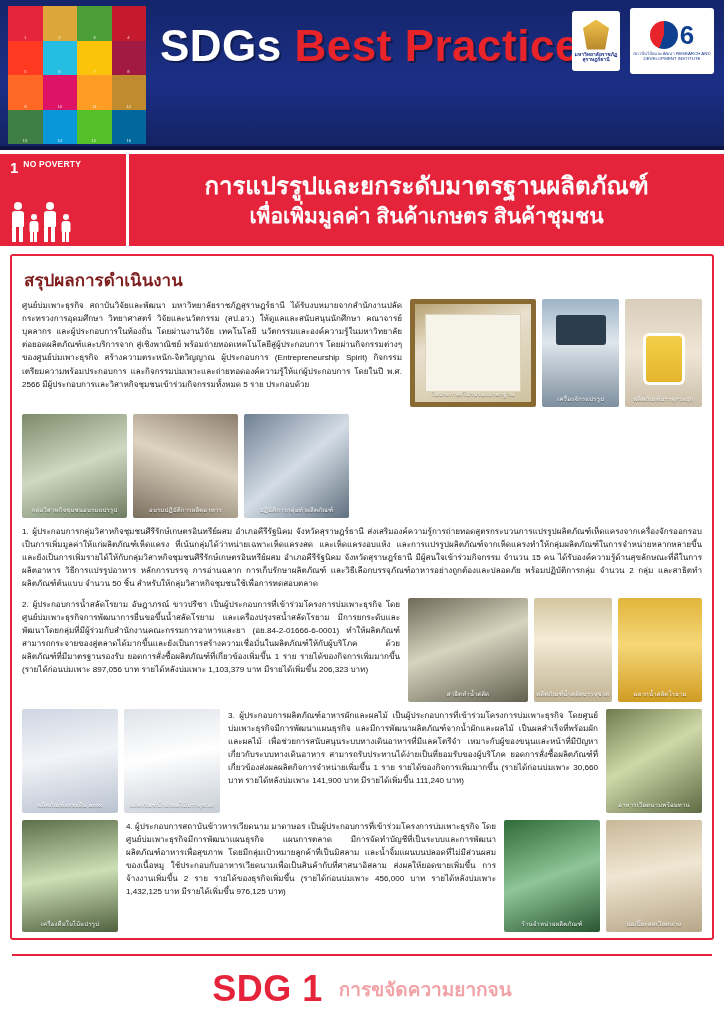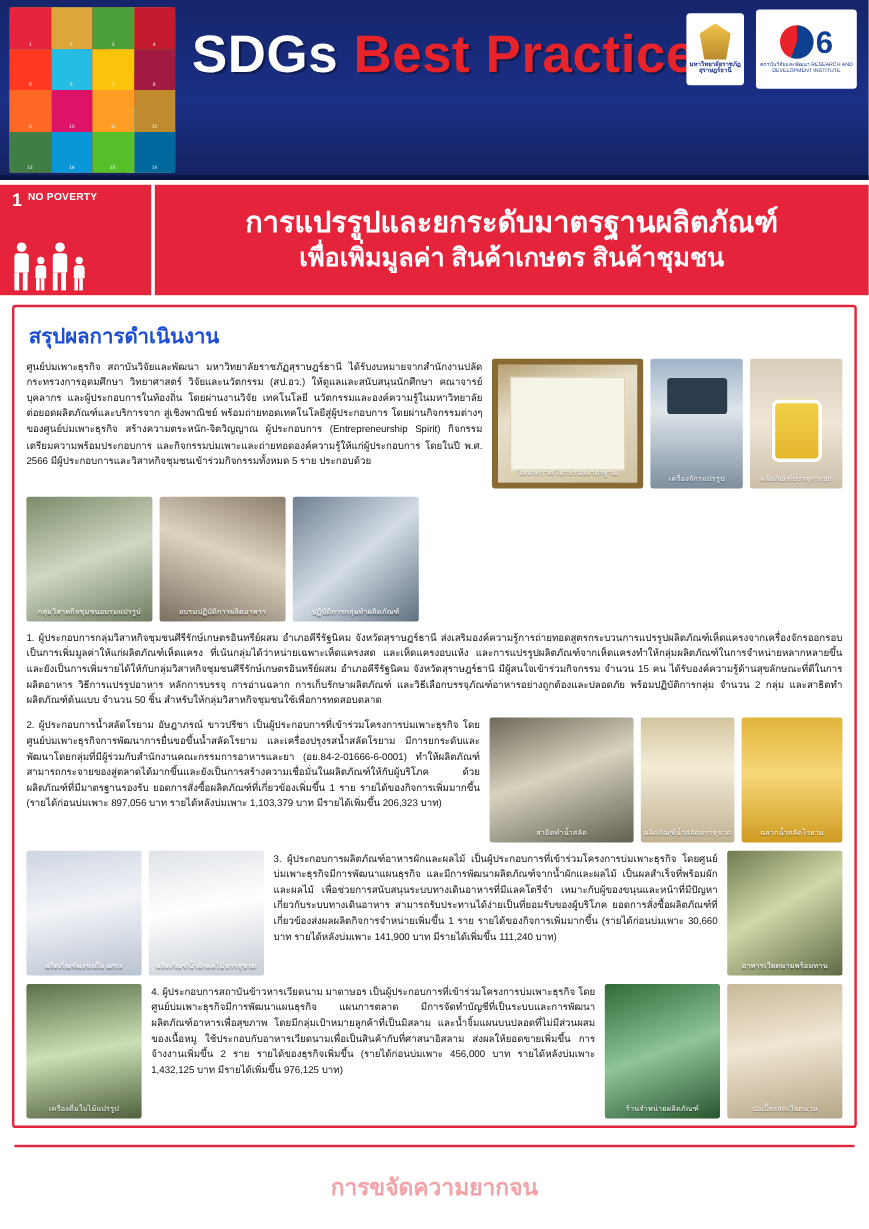--- a/index.html
+++ b/index.html
@@ -179,21 +179,21 @@
   .body-wrap{
     position:relative;
     margin:8px 10px 0 10px;
     border:2px solid #e5243b;
     border-radius:3px;
     padding:8px 10px 10px 10px;
     height:686px;
     overflow:hidden;
   }
   .section-title{
-    color:#1d4ed8;
+    color:#7f1d1d;
     font-size:17px;
     font-weight:bold;
     margin:2px 0 6px 2px;
   }
 
   .intro-row{
     display:flex; gap:8px;
   }
   .intro-text{
     flex:1;
@@ -502,16 +502,17 @@
         <div class="ph p-man">
           
         </div>
       </div>
       <div class="txt">5. ผู้ประกอบการผลิตภัณฑ์แปรรูปใบไม้ เป็นผู้ประกอบการที่เข้าร่วมโครงการบ่มเพาะธุรกิจ โดยศูนย์บ่มเพาะธุรกิจมีการพัฒนาแผนธุรกิจ การเตรียมความพร้อมสู่การขอมาตรฐานสถานที่ผลิต การพัฒนาผลิตภัณฑ์ และเครื่องมือเครื่องจักรที่ใช้ในการพัฒนาผลิตภัณฑ์ รวมทั้งแผนการตลาด การวิเคราะห์คุณค่าทางโภชนาการของผลิตภัณฑ์ จนเกิดการขายหน้าร้านที่เปิดเพียงต่อยอดในสินค้านั้น มีการออกบูทประชาสัมพันธ์ มีการจัดกิจกรรม Workshop ให้กับลูกค้าเข้า ส่งผลให้ยอดขายเพิ่มขึ้นการจ้างงานเพิ่มขึ้น 2 ราย รายได้ของธุรกิจเพิ่มขึ้น (รายได้ก่อนบ่มเพาะ 40,000 บาท รายได้หลังบ่มเพาะ 231,300 บาท มีรายได้เพิ่มขึ้น 191,300 บาท)</div>
     </div>
 
   </div>
 
   <div class="footer">
+    <div class="sdg">SDG 1</div>
     <div class="cap">การขจัดความยากจน</div>
   </div>
 
 </div>
 
 </body></html>

